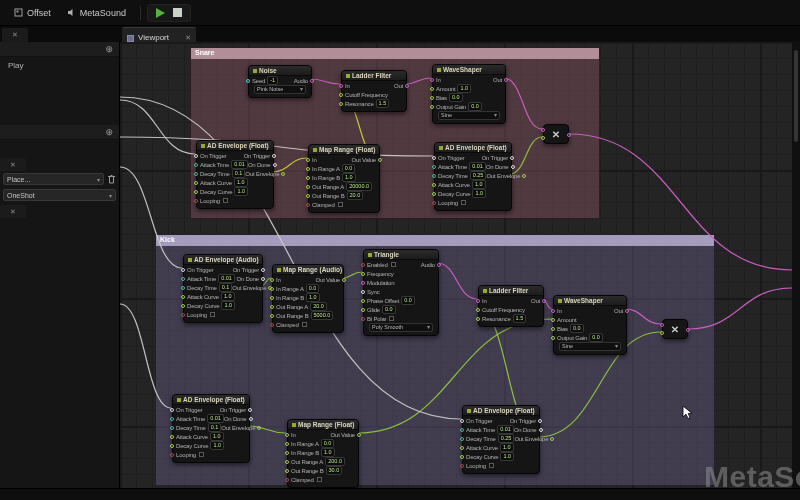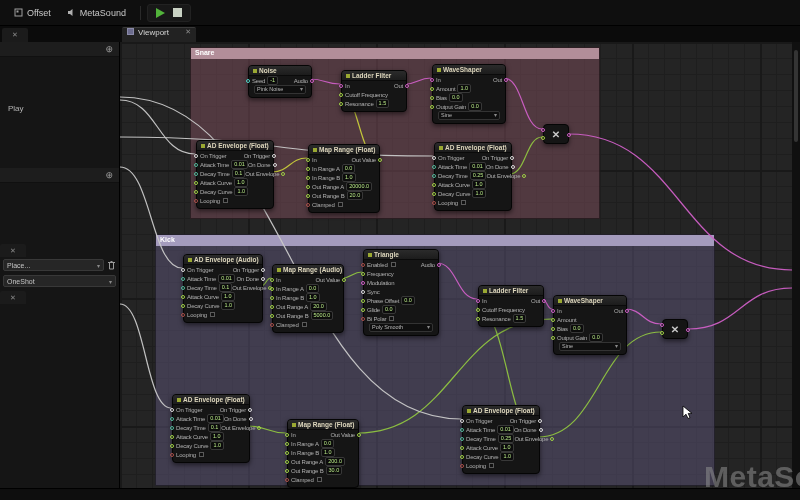--- a/index.html
+++ b/index.html
@@ -17,30 +17,30 @@
     border-radius:3px; padding:3px 8px; }
   .play-tri { width:0; height:0; border-left:9px solid #52b43b; border-top:5.5px solid transparent;
     border-bottom:5.5px solid transparent; }
   .stop-sq { width:9px; height:9px; background:#c9d2c4; }
 
   
   #tabstrip { position:absolute; left:0; top:26px; width:800px; height:16px; background:#0b0b0b; }
   .minitab { position:absolute; top:2px; width:26px; height:14px; background:#1b1b1b;
     border-radius:2px 2px 0 0; color:#8a8a8a; font-size:7px; display:flex; align-items:center; justify-content:center; }
   #viewport-tab { position:absolute; left:122px; top:1px; height:15px; width:74px; background:#222222;
-    border-top:1px solid #3a3a3a; border-radius:2px 2px 0 0; display:flex; align-items:flex-start; gap:4px;
+    border-top:1px solid #3a3a3a; border-radius:2px 2px 0 0; display:flex; align-items:flex-end; gap:4px;
     padding:0 5px; color:#d6d6d6; font-size:8px; }
   .tabclose { color:#8a8a8a; font-size:7px; margin-left:auto; }
 
   
   #sidebar { position:absolute; left:0; top:42px; width:120px; height:446px; background:#151515;
     border-right:1px solid #000; }
   .sec-h { height:15px; background:#1d1d1d; border-bottom:1px solid #101010; display:flex;
     align-items:center; justify-content:flex-end; padding:0 6px; color:#9a9a9a; font-size:9px; }
-  .side-item { height:16px; display:flex; align-items:center; padding:0 8px; color:#b4b4b4; font-size:8px;margin-top:43px; }
+  .side-item { height:16px; display:flex; align-items:center; padding:0 8px; color:#b4b4b4; font-size:8px; }
   .side-gap { height:52px; }
   .side-row { height:16px; display:flex; align-items:center; gap:3px; padding:0 3px; }
   .dd { flex:1; height:12px; background:#262626; border:1px solid #383838; border-radius:2px;
     color:#c4c4c4; font-size:7px; display:flex; align-items:center; justify-content:space-between; padding:0 3px; }
   .chev { color:#8a8a8a; font-size:6px; }
   .sminitab { width:26px; height:13px; background:#1b1b1b; border-radius:2px 2px 0 0; color:#8a8a8a;
     font-size:7px; display:flex; align-items:center; justify-content:center; margin:2px 0 0 0; }
 
   
   #graph { position:absolute; left:120px; top:42px; width:672px; height:446px; overflow:hidden;

